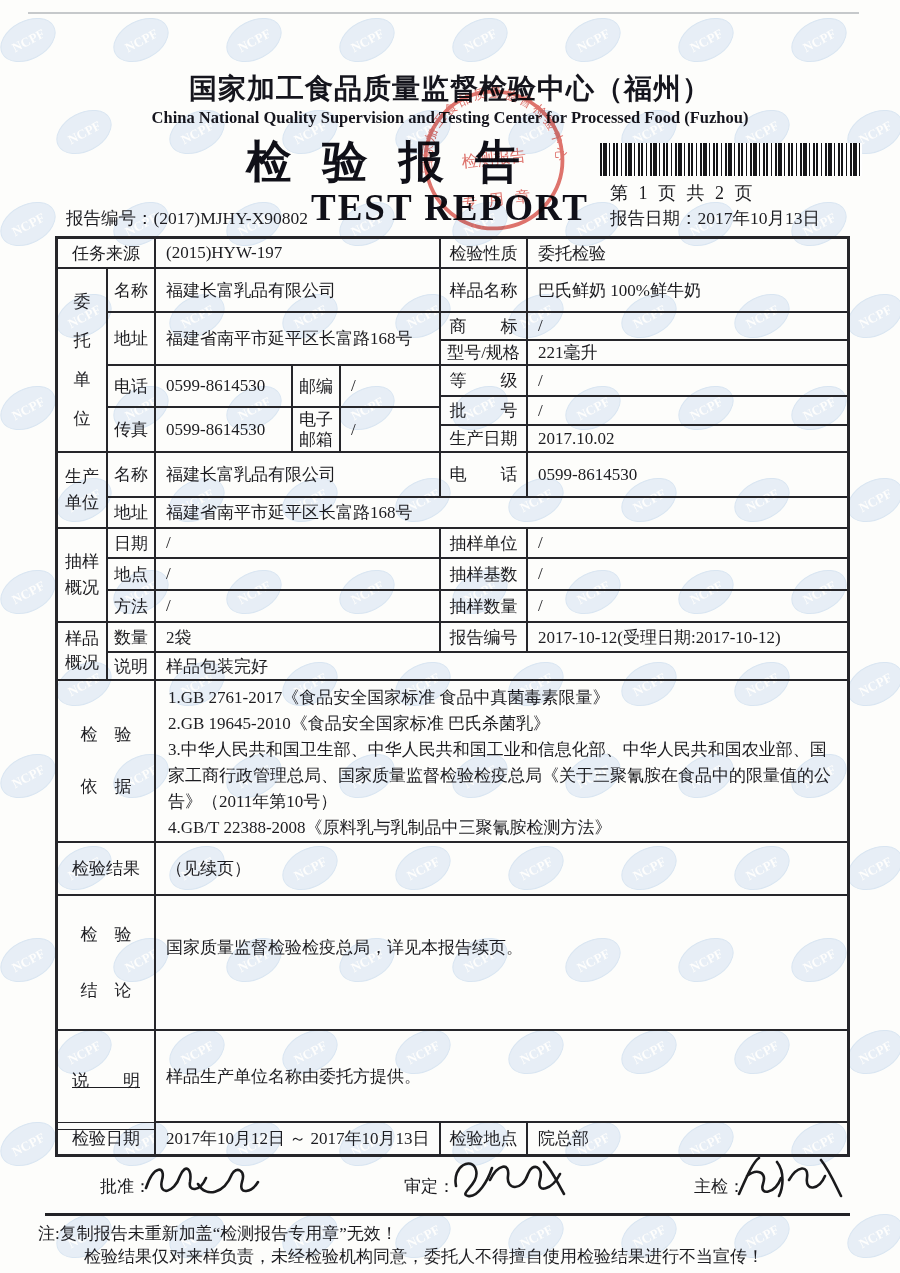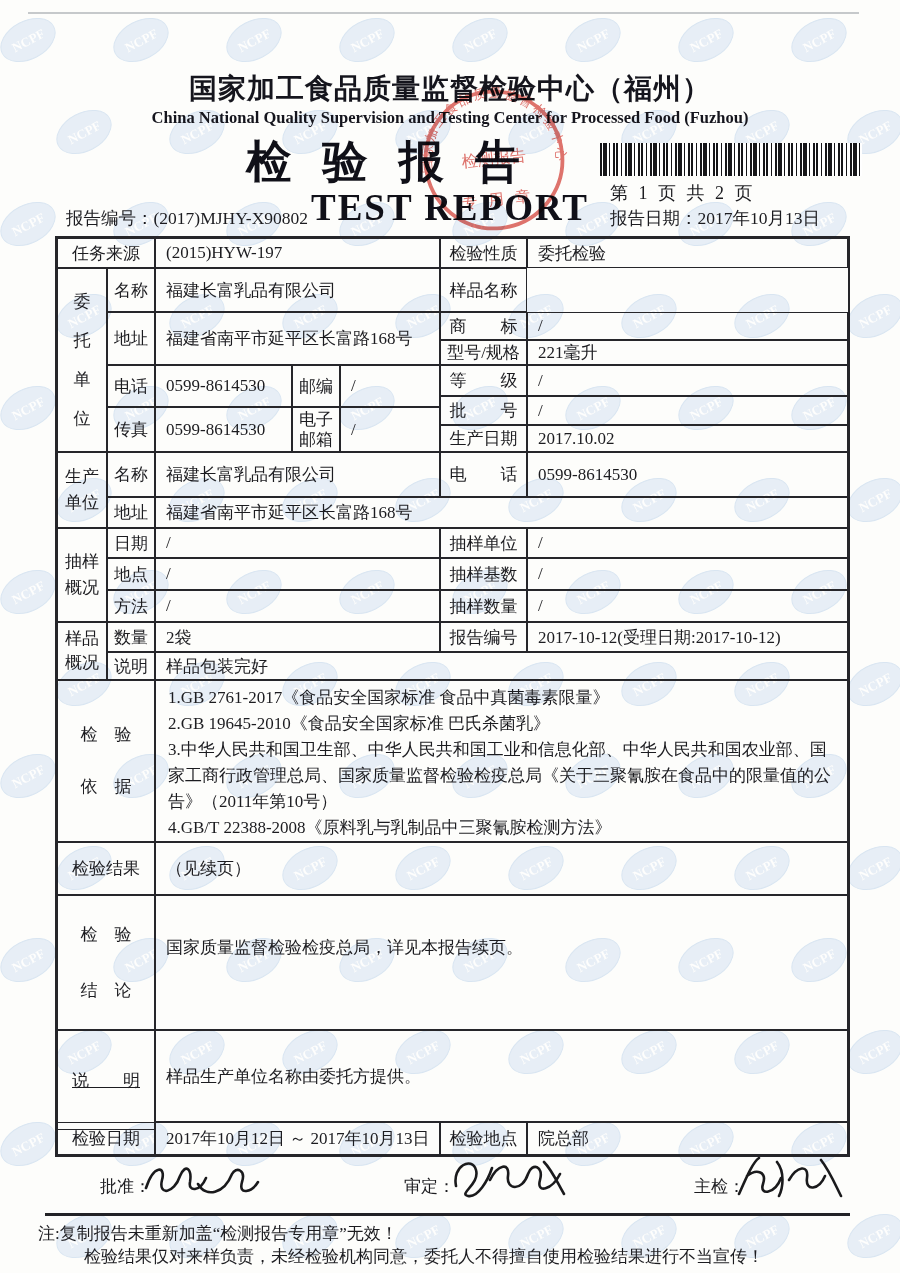--- a/index.html
+++ b/index.html
@@ -110,20 +110,21 @@
     <div class="cell val" style="left:98px;top:127px;width:137px;height:42px;">0599-8614530</div>
     <div class="cell lab" style="left:235px;top:127px;width:48px;height:42px;">邮编</div>
     <div class="cell val" style="left:283px;top:127px;width:100px;height:42px;">/</div>
     <div class="cell lab" style="left:50px;top:169px;width:48px;height:45px;">传真</div>
     <div class="cell val" style="left:98px;top:169px;width:137px;height:45px;">0599-8614530</div>
     <div class="cell lab pre" style="left:235px;top:169px;width:48px;height:45px;line-height:20px;">电子
 邮箱</div>
     <div class="cell val" style="left:283px;top:169px;width:100px;height:45px;">/</div>
 
     <div class="cell lab" style="left:383px;top:30px;width:87px;height:44px;">样品名称</div>
+    <div class="cell val" style="left:470px;top:30px;width:321px;height:44px;">巴氏鲜奶 100%鲜牛奶</div>
     <div class="cell lab" style="left:383px;top:74px;width:87px;height:28px;text-align:center;">商　　标</div>
     <div class="cell val" style="left:470px;top:74px;width:321px;height:28px;">/</div>
     <div class="cell lab" style="left:383px;top:102px;width:87px;height:25px;">型号/规格</div>
     <div class="cell val" style="left:470px;top:102px;width:321px;height:25px;">221毫升</div>
     <div class="cell lab" style="left:383px;top:127px;width:87px;height:31px;">等　　级</div>
     <div class="cell val" style="left:470px;top:127px;width:321px;height:31px;">/</div>
     <div class="cell lab" style="left:383px;top:158px;width:87px;height:29px;">批　　号</div>
     <div class="cell val" style="left:470px;top:158px;width:321px;height:29px;">/</div>
     <div class="cell lab" style="left:383px;top:187px;width:87px;height:27px;">生产日期</div>
     <div class="cell val" style="left:470px;top:187px;width:321px;height:27px;">2017.10.02</div>

